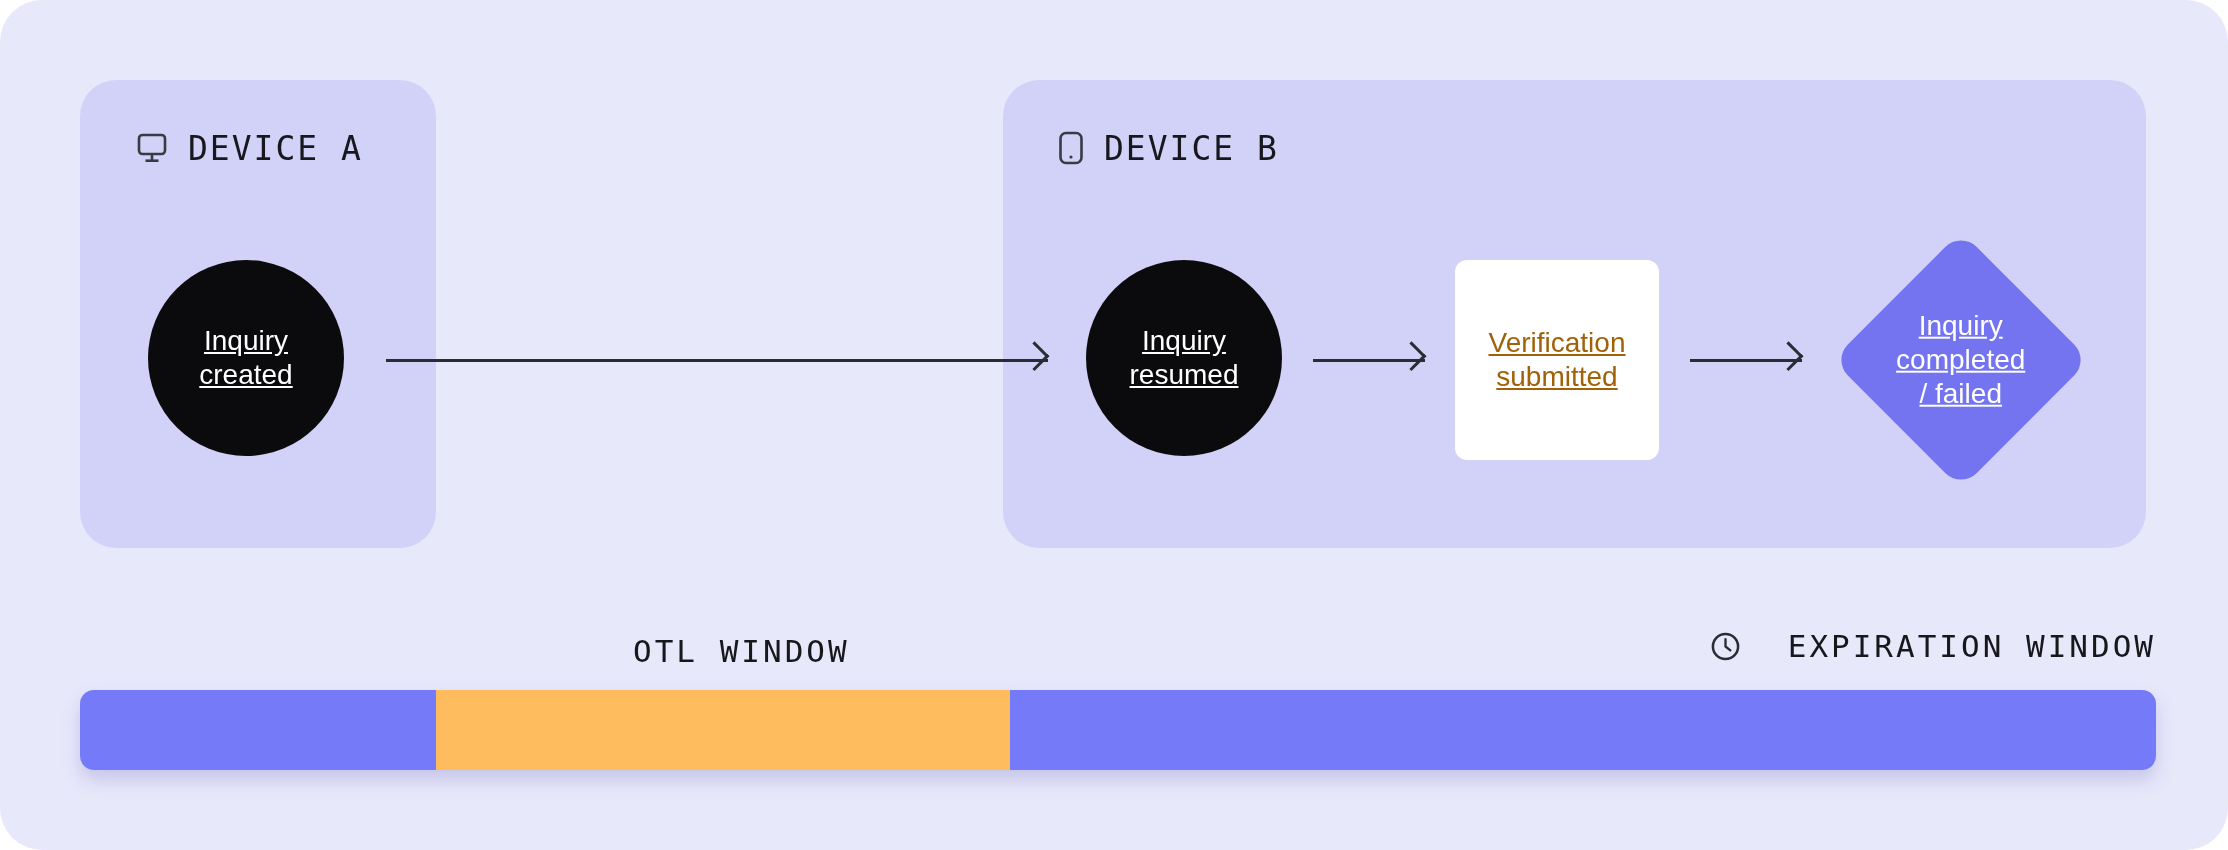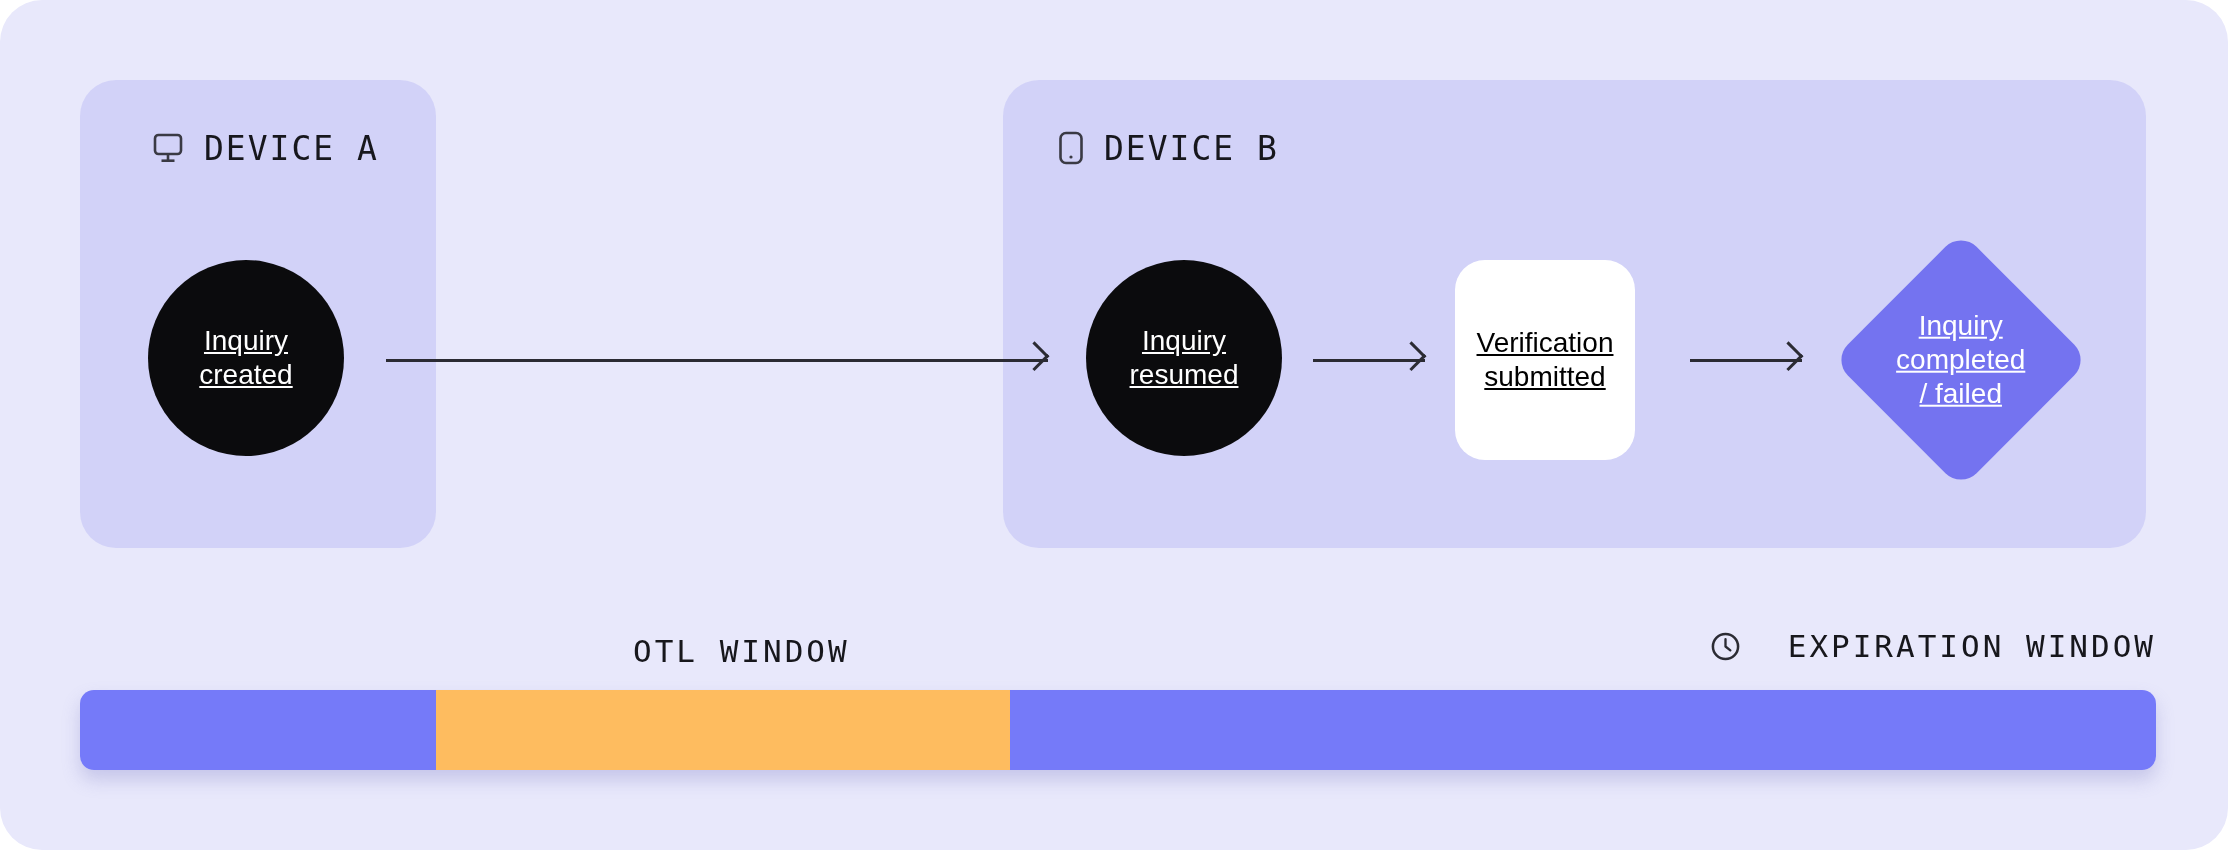--- a/index.html
+++ b/index.html
@@ -20,43 +20,43 @@
     position: absolute; top: 80px; height: 468px;
     background: #D2D2F8; border-radius: 36px;
   }
   .panel-a { left: 80px;  width: 356px; }
   .panel-b { left: 1003px; width: 1143px; }
 
   .panel-header {
     position: absolute; display: flex; align-items: center; gap: 20px;
     height: 40px;
   }
-  .hdr-a { left: 152px; top: 128px; }
+  .hdr-a { left: 136px; top: 128px; }
   .hdr-b { left: 1058px; top: 128px; }
   .panel-label {
     font-family: "DejaVu Sans Mono", "Liberation Mono", monospace;
     font-size: 33px; letter-spacing: 2px; color: #17171D;
   }
   .hdr-icon { display: block; }
 
   
   .node {
     position: absolute; display: flex; align-items: center; justify-content: center;
     text-align: center;
   }
   .node-label { white-space: pre-line; font-size: 28px; line-height: 34px; text-decoration: underline; }
   .node-circle {
     width: 196px; height: 196px; border-radius: 50%;
     background: #0B0B0D; color: #ffffff;
   }
   .circle-a { left: 148px;  top: 260px; }
   .circle-b { left: 1086px; top: 260px; }
   .node-box {
-    left: 1455px; top: 260px; width: 180px; height: 200px;
-    background: #FFFFFF; border-radius: 30px; color: #000000;
+    left: 1455px; top: 260px; width: 204px; height: 200px;
+    background: #FFFFFF; border-radius: 12px; color: #a16207;
   }
   .node-diamond {
     left: 1870px; top: 269px; width: 182px; height: 182px;
     background: #7473F0; border-radius: 22px; color: #ffffff;
     transform: rotate(45deg);
   }
   .node-diamond .node-label { transform: rotate(-45deg); }
 
   
   .arrow {

